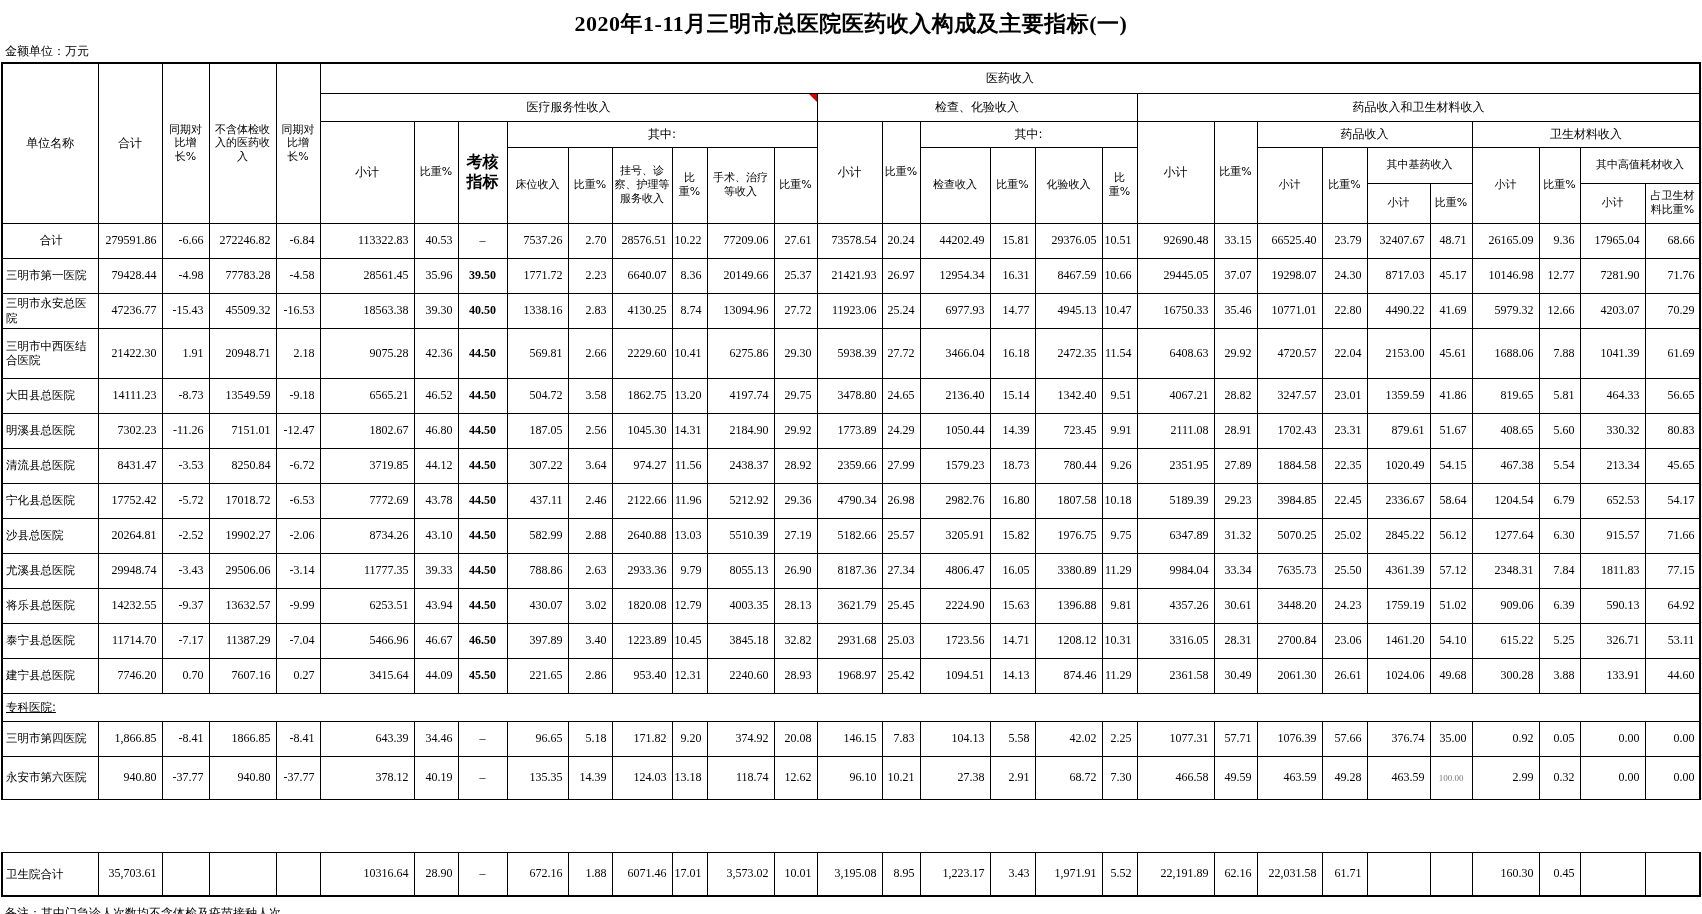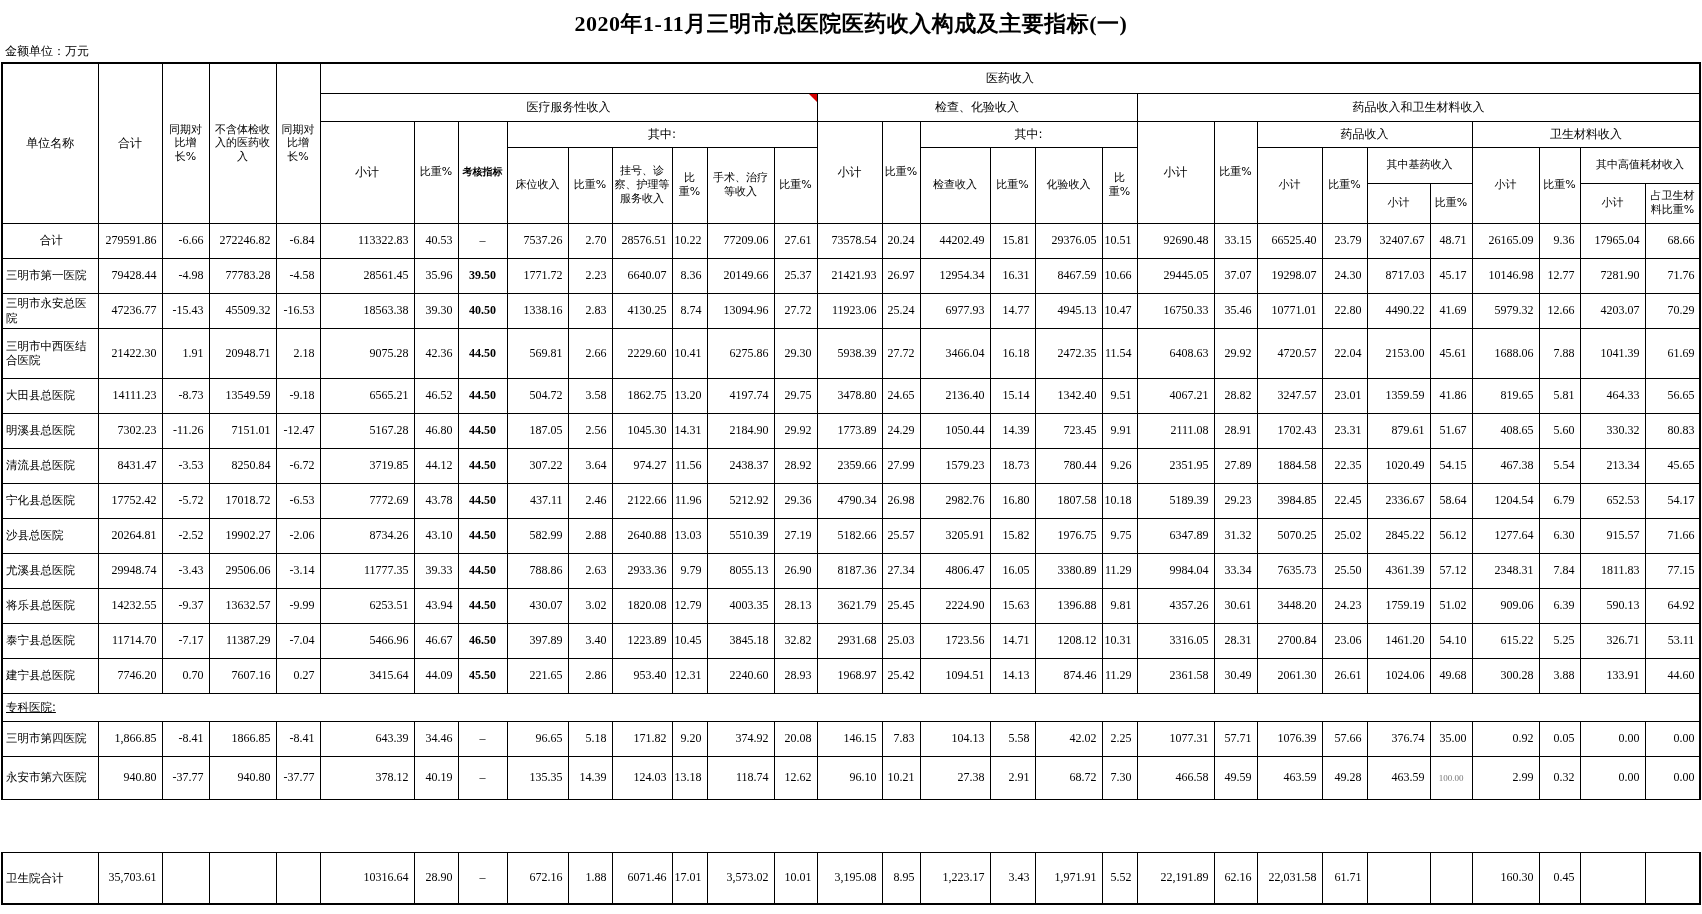--- a/index.html
+++ b/index.html
@@ -6,35 +6,35 @@
   body{width:1702px;height:914px;overflow:hidden;font-family:"DejaVu Sans","Liberation Sans",sans-serif;color:#000;}
   .title{padding-top:9px;height:30px;text-align:center;font-family:"Liberation Serif","DejaVu Serif",serif;font-weight:bold;font-size:22px;letter-spacing:.5px;}
   .unit-note{margin:4px 0 2px 5px;font-size:12px;height:17px;}
   table{border-collapse:collapse;table-layout:fixed;width:1698px;margin-left:1px;}
   table.main{border:2px solid #000;border-bottom-width:1px;}
   table.summary{border:2px solid #000;border-top-width:1px;}
   th,td{border:1px solid #000;overflow:hidden;vertical-align:middle;}
   th{font-weight:normal;font-size:11px;text-align:center;line-height:1.25;padding:1px 2px;}
   .hr1{height:30px;}.hr2{height:28px;}.hr3{height:26px;}.hr4{height:36px;}.hr5{height:40px;}
   th.big{font-size:12px;}
-  th.kh-h{font-weight:bold;font-size:10px;}
+  th.kh-h{font-weight:bold;font-size:16px;}
   th.flagged{position:relative;}
   .flag{position:absolute;top:0;right:0;width:0;height:0;border-left:8px solid transparent;border-top:8px solid #d40000;}
   td{font-family:"Liberation Serif","DejaVu Serif",serif;font-size:12px;}
   td.num{text-align:right;padding:0 5px 0 1px;white-space:nowrap;}
   td.kh{text-align:center;font-weight:bold;white-space:nowrap;}
   td.kh.dash{font-weight:normal;}
   td.shrink{font-size:9px;color:#7a7a7a;text-align:center;padding:16px 1px;}
   td.name{font-family:"DejaVu Sans","Liberation Sans",sans-serif;font-size:11.5px;text-align:left;padding:0 1px 0 3px;line-height:1.25;}
   td.name.cen{text-align:center;}
   td.name.sec{font-size:11.5px;}
   tr.data-row{height:35px;}
   tr.data-row.tall{height:50px;}
   tr.section-row{height:28px;text-decoration:underline;}
-  table.summary tr{height:52px;}
+  table.summary tr{height:44px;}
   .gap{height:52px;}
   .footnote{margin:8px 0 0 5px;font-size:12px;}
 </style>
 </head>
 <body>
 
 <div class="title">2020年1-11月三明市总医院医药收入构成及主要指标(一)</div>
 <div class="unit-note">金额单位：万元</div>
 
 <table class="main">
@@ -282,21 +282,21 @@
         <td class="num">5.81</td>
         <td class="num">464.33</td>
         <td class="num">56.65</td>
       </tr>
       <tr class="data-row">
         <td class="name">明溪县总医院</td>
         <td class="num">7302.23</td>
         <td class="num">-11.26</td>
         <td class="num">7151.01</td>
         <td class="num">-12.47</td>
-        <td class="num">5167.28</td>
+        <td class="num">1802.67</td>
         <td class="num">46.80</td>
         <td class="kh">44.50</td>
         <td class="num">187.05</td>
         <td class="num">2.56</td>
         <td class="num">1045.30</td>
         <td class="num">14.31</td>
         <td class="num">2184.90</td>
         <td class="num">29.92</td>
         <td class="num">1773.89</td>
         <td class="num">24.29</td>

